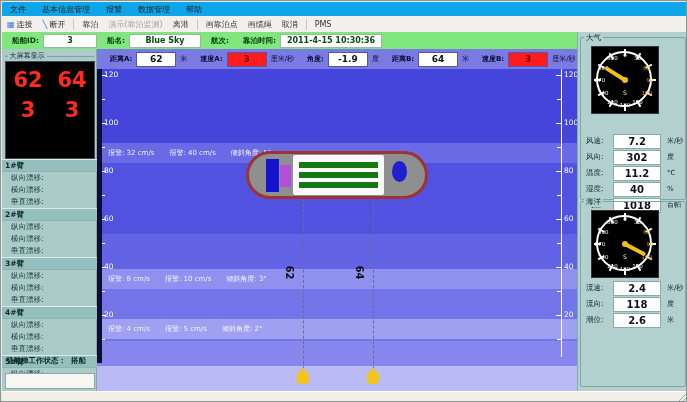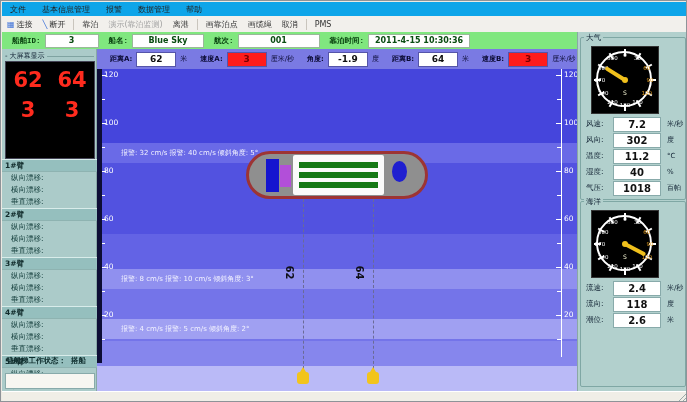--- a/index.html
+++ b/index.html
@@ -12,21 +12,21 @@
   .toolbar{position:absolute;left:1px;top:15px;width:684px;height:16px;background:#f2f0ec;
            border-bottom:1px solid #d8d4cc;display:flex;align-items:center;font-size:8px;color:#333;}
   .tb-item{display:flex;align-items:center;gap:2px;padding:0 5px;height:13px;}
   .tb-item.disabled{color:#a2a2a2;}
   .tb-sep{width:1px;height:11px;background:#c9c5bd;margin:0 3px;}
   .tb-icon{font-size:8px;color:#3a6fd8;}
   
   .infobar{position:absolute;left:1px;top:31px;width:575px;height:17px;background:#80e77f;
            display:flex;align-items:center;font-size:7.5px;color:#07400e;font-weight:bold;}
   .ib-field{display:flex;align-items:center;margin-left:10px;}
-  .ib-label{margin-right:4px;font-family:Liberation Mono, monospace;}
+  .ib-label{margin-right:4px;}
   .ib-box{background:#fff;border:1px solid #9ab89a;height:12px;line-height:12px;text-align:center;
           color:#0a4d12;font-weight:bold;font-size:8px;}
   
   .measurebar{position:absolute;left:96px;top:48px;width:480px;height:20px;background:#7a7ae3;
               display:flex;align-items:center;font-size:7px;color:#0b0b34;}
   .ms-field{display:flex;align-items:center;margin-left:13px;}
   .ms-label{margin-right:4px;font-weight:bold;}
   .ms-box{width:38px;height:13px;line-height:13px;background:#fff;border:1px solid #5555aa;
           text-align:center;font-size:9px;font-weight:bold;color:#101010;}
   .ms-box.alarm{background:#ff1c1c;color:#7c0000;}
@@ -49,22 +49,22 @@
                    border:1px solid #8aa;}
   
   .plot{position:absolute;left:96px;top:68px;width:480px;height:322px;overflow:hidden;background:#4545dc;}
   .z{position:absolute;left:0;width:100%;}
   #z1{top:0;height:94px;background:#4545dc;}
   #z2{top:94px;height:71px;background:#5252e0;}
   #z3{top:165px;height:55px;background:#6363e5;}
   #z4{top:220px;height:52px;background:#7474e9;}
   #z5{top:272px;height:25px;background:#8686ed;}
   #dock{top:297px;height:25px;background:#babaf7;}
-  .band{position:absolute;left:0;width:100%;height:20px;display:flex;align-items:center;gap:2px;
-        padding-left:24px;color:#f2f2ff;font-size:7px;box-sizing:border-box;}
+  .band{position:absolute;left:0;width:100%;height:20px;display:flex;align-items:center;gap:15px;
+        padding-left:11px;color:#f2f2ff;font-size:7px;box-sizing:border-box;}
   #band0{top:74px;background:#6a6ae7;}
   #band1{top:147px;background:#7e7eeb;}
   #band2{top:200px;background:#9090ef;}
   #band3{top:250px;background:#a0a0f2;}
   .axis-strip{position:absolute;left:0;top:0;width:5px;height:294px;background:#0d0d35;}
   .tick-label{position:absolute;color:#fff;font-size:7.5px;}
   .tick{position:absolute;background:#fff;height:1px;}
   .raxis-line{position:absolute;left:464px;top:0;width:1px;height:288px;background:#fff;}
   
   .ship{position:absolute;left:149px;top:82px;width:182px;height:48px;background:#8f8f8f;
@@ -93,21 +93,21 @@
   .gauge-ring{position:absolute;left:4px;top:4px;width:56px;height:56px;border:2px solid #fff;
               border-radius:50%;box-sizing:border-box;}
   .gauge-tick{position:absolute;left:32px;top:33px;width:2px;height:7px;background:#fff;}
   .gauge-num{position:absolute;font-size:5.5px;color:#fff;transform:translate(-50%,-50%);}
   .gauge-num.orange{color:#e8a020;}
   .gauge-s{position:absolute;left:33px;top:45px;transform:translate(-50%,-50%);font-size:6px;color:#ffd;}
   .gauge-needle{position:absolute;left:31px;top:10px;width:4px;height:23px;background:#f0c01c;
                 border-radius:2px;transform-origin:50% 100%;}
   .gauge-hub{position:absolute;left:30px;top:30px;width:6px;height:6px;background:#f0c01c;border-radius:50%;}
   .gb-rows{position:absolute;left:0;width:104px;}
-  #gb-weather .gb-rows{top:78px;}
+  #gb-weather .gb-rows{top:95px;}
   #gb-ocean .gb-rows{top:78px;}
   .gb-row{display:flex;align-items:center;height:16px;font-size:7.5px;color:#123;}
   .gb-row-label{width:27px;padding-left:5px;}
   .gb-box{width:46px;height:13px;line-height:13px;background:#fff;border:1px solid #8aa;
           text-align:center;font-size:10px;font-weight:bold;color:#111;}
   .gb-unit{margin-left:6px;font-size:7px;}
   
   .statusbar{position:absolute;left:1px;top:390px;width:685px;height:11px;background:#f0eee7;
              border-top:1px solid #fff;}
   .grip{position:absolute;right:1px;bottom:1px;width:10px;height:10px;
@@ -166,21 +166,20 @@
       <span class="ib-field">
         <span class="ib-label">船舶ID:</span>
         <span class="ib-box" style="width: 52px;">3</span>
       </span>
       <span class="ib-field">
         <span class="ib-label">船名:</span>
         <span class="ib-box" style="width: 70px;">Blue Sky</span>
       </span>
       <span class="ib-field">
         <span class="ib-label">航次:</span>
-        <span class="ib-box" style="width: 80px;">001</span>
       </span>
       <span class="ib-field">
         <span class="ib-label">靠泊时间:</span>
         <span class="ib-box" style="width: 100px;">2011-4-15 10:30:36</span>
       </span>
     </div>
 
   <div class="leftpanel">
     <div class="bigdisp-header">
       <span>-</span>

